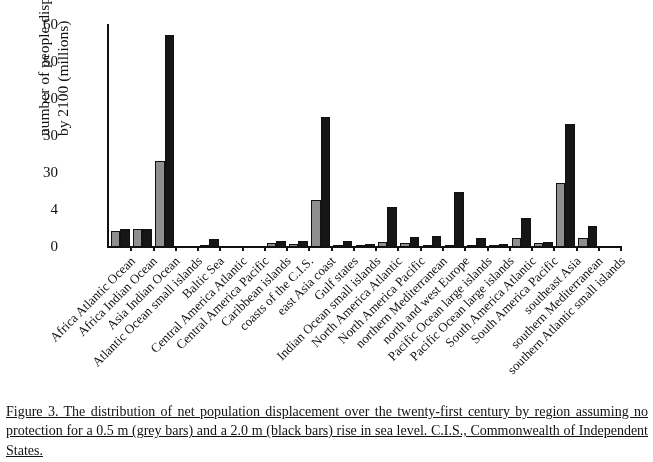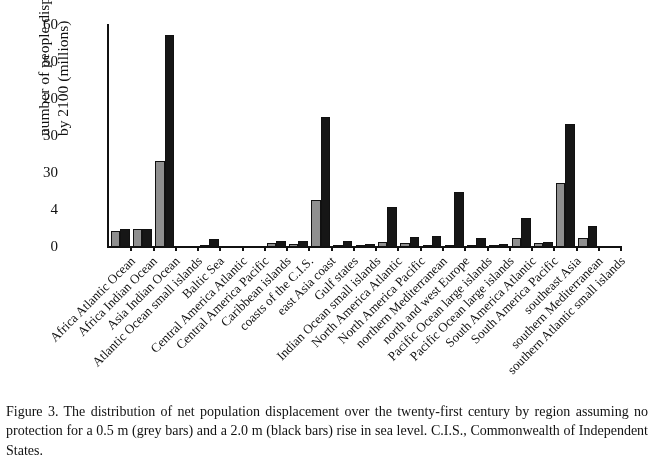--- a/index.html
+++ b/index.html
@@ -72,20 +72,21 @@
   }
 
   .caption {
     position: absolute;
     left: 6px; top: 402px;
     width: 642px;
     font-size: 14px;
     line-height: 1.38;
     text-align: justify;
     margin: 0;
+    text-decoration: underline;
   }
 </style>
 </head>
 <body>
 
 <div class="page">
   <div class="chart-area">
     <div class="ylabel-anchor">
       <div class="ylabel">
         <div>number of people displaced</div>

